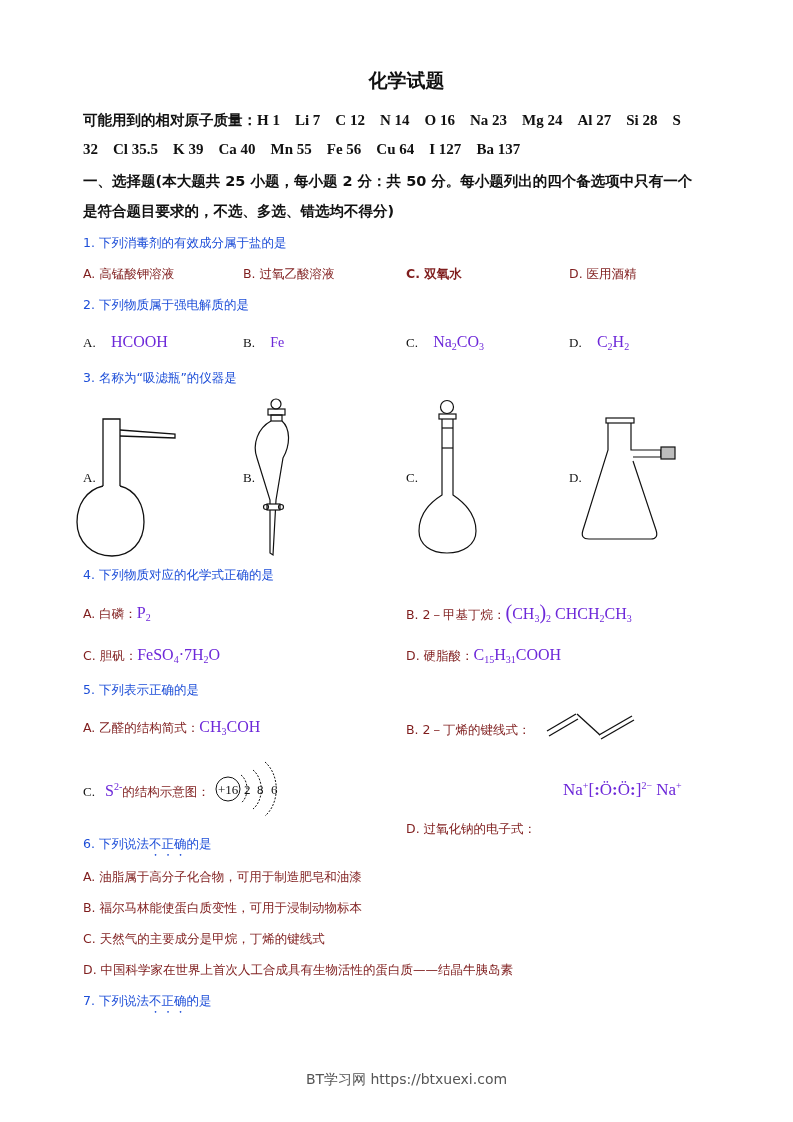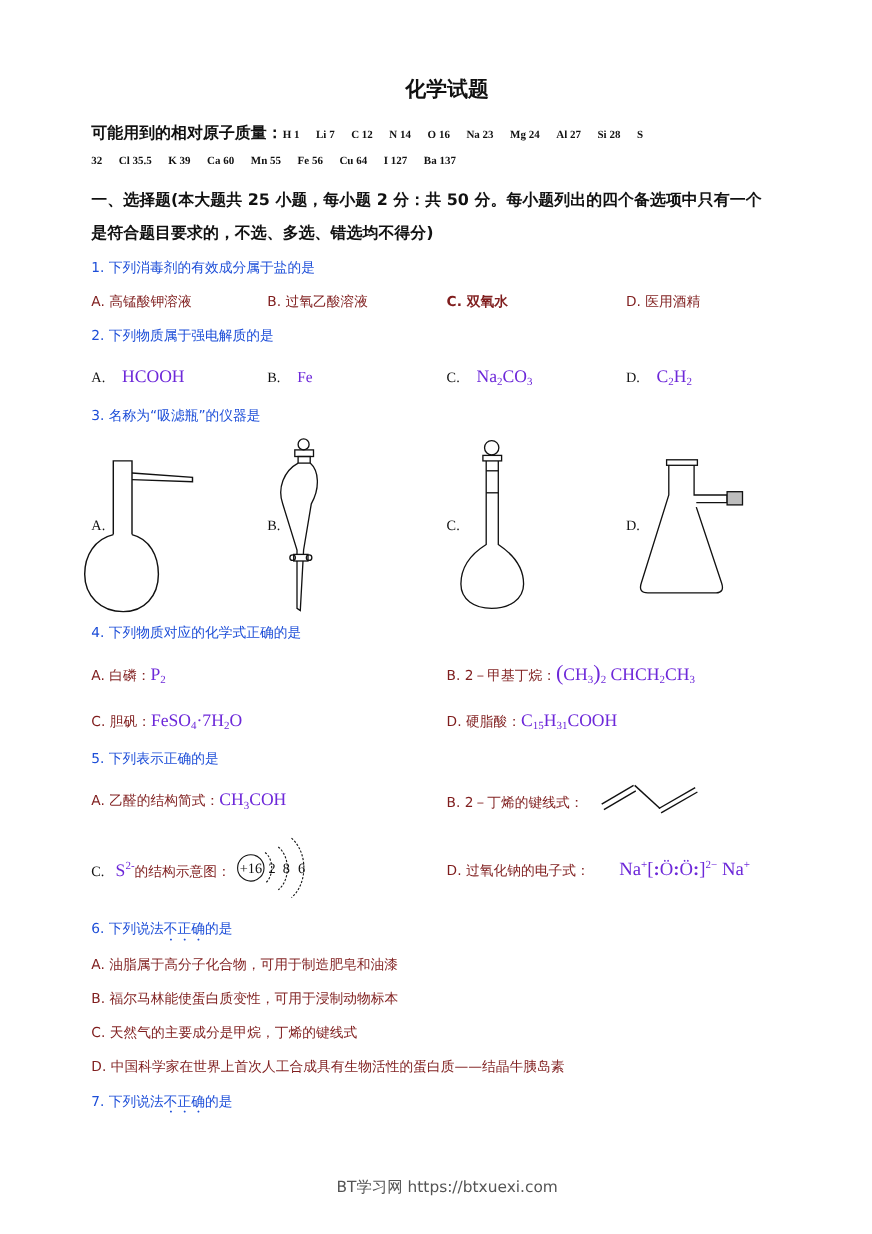--- a/index.html
+++ b/index.html
@@ -2,42 +2,42 @@
 <html><head>
   <meta charset="utf-8">
   <style>
     html, body { margin: 0; padding: 0; background: #ffffff; }
     body { width: 793px; height: 1122px; position: relative; overflow: hidden;
       font-family: "DejaVu Serif", "Liberation Serif", serif; color: #111; }
     .abs { position: absolute; white-space: nowrap; padding-left: 10px; }
     .title { left: 0; width: 793px; text-align: center; top: 68px; font-size: 19px; font-weight: bold;
       font-family: "DejaVu Sans", "Liberation Sans", sans-serif; }
     .bold { font-weight: bold; font-size: 14.5px; font-family: "DejaVu Sans", "Liberation Sans", sans-serif; }
-    .serifb { font-family: "Liberation Serif", serif; font-weight: bold; font-size: 10px; }
+    .serifb { font-family: "Liberation Serif", serif; font-weight: bold; font-size: 15px; }
     .q { font-size: 12.5px; font-family: "DejaVu Sans", "Liberation Sans", sans-serif; color: #1d4ed8; }
     .opt { font-size: 12.5px; font-family: "DejaVu Sans", "Liberation Sans", sans-serif; color: #7f1d1d; }
     .lbl { font-family: "Liberation Serif", serif; font-size: 13px; }
     .f { font-family: Liberation Serif, serif; font-size: 16px; color: #6d28d9; }
     .f sub { font-size: 10px; vertical-align: -3px; }
     .f sup { font-size: 10px; vertical-align: 6px; }
     .dots { text-emphasis: dot; -webkit-text-emphasis: dot; text-emphasis-position: under; -webkit-text-emphasis-position: under; }
     .footer { left: 0; width: 793px; text-align: center; top: 1071px; font-size: 14px; color: #555;
       font-family: "DejaVu Sans", "Liberation Sans", sans-serif; }
     svg { position: absolute; overflow: visible; }
     .atoms span { margin-right: 15px; }
   </style>
 </head>
 <body>
 
 <div class="abs title">化学试题</div>
 
 <div class="abs" style="left:73px; top:110px;">
   <span class="bold">可能用到的相对原子质量：</span><span class="serifb atoms" id="am1"><span>H 1</span><span>Li 7</span><span>C 12</span><span>N 14</span><span>O 16</span><span>Na 23</span><span>Mg 24</span><span>Al 27</span><span>Si 28</span><span>S</span></span>
 </div>
-<div class="abs serifb atoms" id="am2" style="left:73px; top:141px;"><span>32</span><span>Cl 35.5</span><span>K 39</span><span>Ca 60</span><span>Mn 55</span><span>Fe 56</span><span>Cu 64</span><span>I 127</span><span>Ba 137</span></div>
+<div class="abs serifb atoms" id="am2" style="left:73px; top:141px;"><span>32</span><span>Cl 35.5</span><span>K 39</span><span>Ca 40</span><span>Mn 55</span><span>Fe 56</span><span>Cu 64</span><span>I 127</span><span>Ba 137</span></div>
 
 <div class="abs bold" style="left:73px; top:172px; font-size:14.5px;">一、选择题(本大题共 25 小题，每小题 2 分：共 50 分。每小题列出的四个备选项中只有一个</div>
 <div class="abs bold" style="left:73px; top:202px; font-size:14.5px;">是符合题目要求的，不选、多选、错选均不得分)</div>
 
 <div class="abs q" style="left:73px; top:235px;">1. 下列消毒剂的有效成分属于盐的是</div>
 <div class="abs opt" style="left:73px; top:266px;">A. 高锰酸钾溶液</div>
 <div class="abs opt" style="left:233px; top:266px;">B. 过氧乙酸溶液</div>
 <div class="abs opt" style="left:396px; top:266px;font-weight:bold;">C. 双氧水</div>
 <div class="abs opt" style="left:559px; top:266px;">D. 医用酒精</div>
 
@@ -146,21 +146,21 @@
     <path d="M265,762 C280,775 280,803 265,816" stroke-dasharray="2,1.5"></path>
   </g>
   <g font-family="Liberation Serif, serif" font-size="13" fill="#111">
     <text x="218" y="794">+16</text>
     <text x="244" y="794">2</text>
     <text x="257" y="794">8</text>
     <text x="271" y="794">6</text>
   </g>
 </svg>
 
-<div class="abs" style="left:396px; top:780px;">
+<div class="abs" style="left:396px; top:818px;">
   <span class="opt">D. 过氧化钠的电子式：</span>
 </div>
 <div class="abs f" style="left:553px; top:780px; font-size:17px;">Na<sup>+</sup>[<b>:</b>Ö<b>:</b>Ö<b>:</b>]<sup>2−</sup> Na<sup>+</sup></div>
 
 <div class="abs q" style="left:73px; top:836px;">
   <span>6. 下列说法</span><span class="dots">不正确</span><span>的是</span>
 </div>
 <div class="abs opt" style="left:73px; top:869px;">A. 油脂属于高分子化合物，可用于制造肥皂和油漆</div>
 <div class="abs opt" style="left:73px; top:900px;">B. 福尔马林能使蛋白质变性，可用于浸制动物标本</div>
 <div class="abs opt" style="left:73px; top:931px;">C. 天然气的主要成分是甲烷，丁烯的键线式</div>

